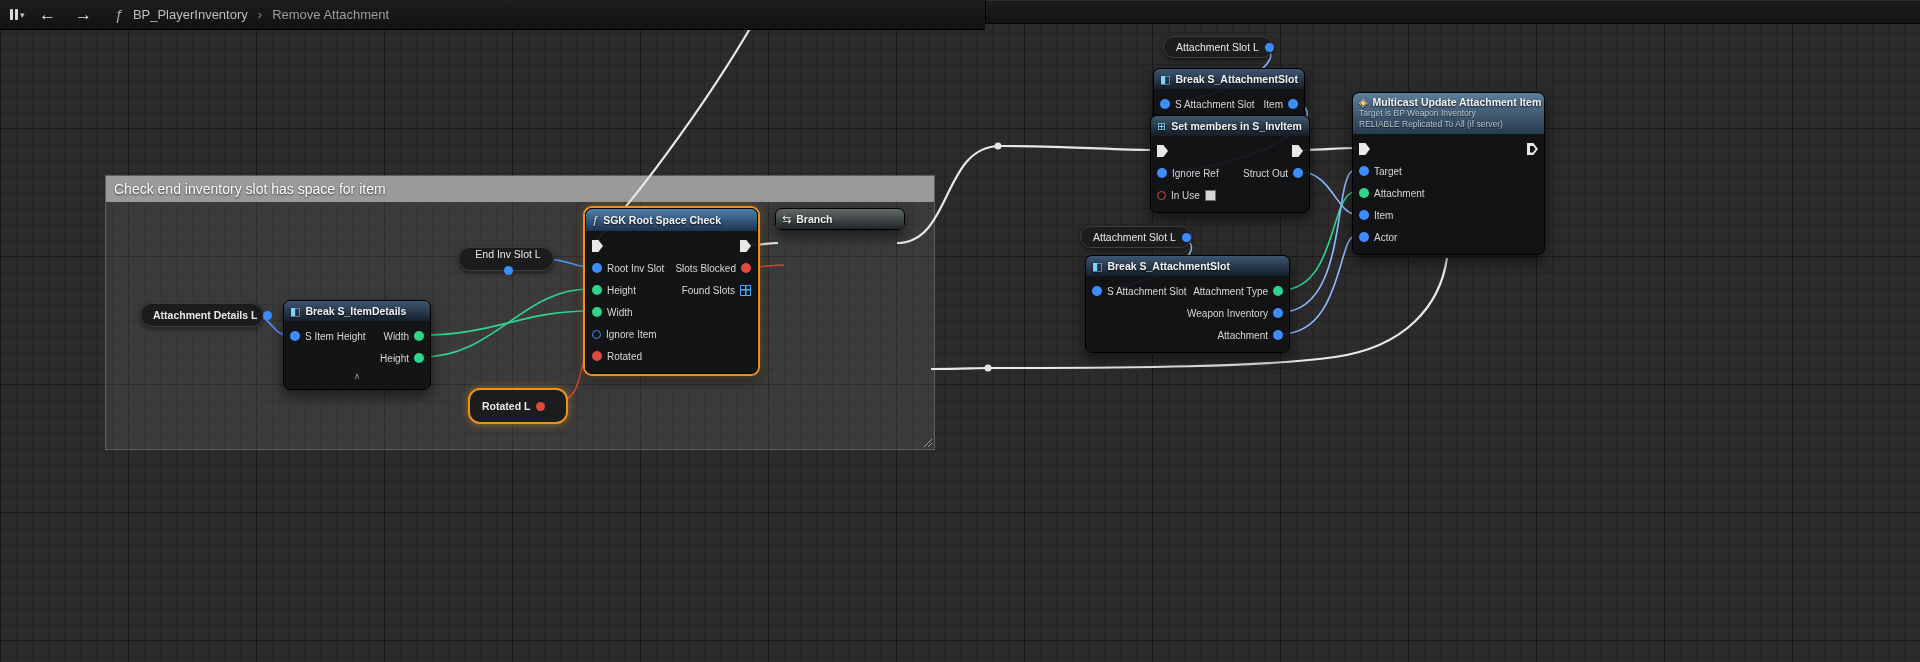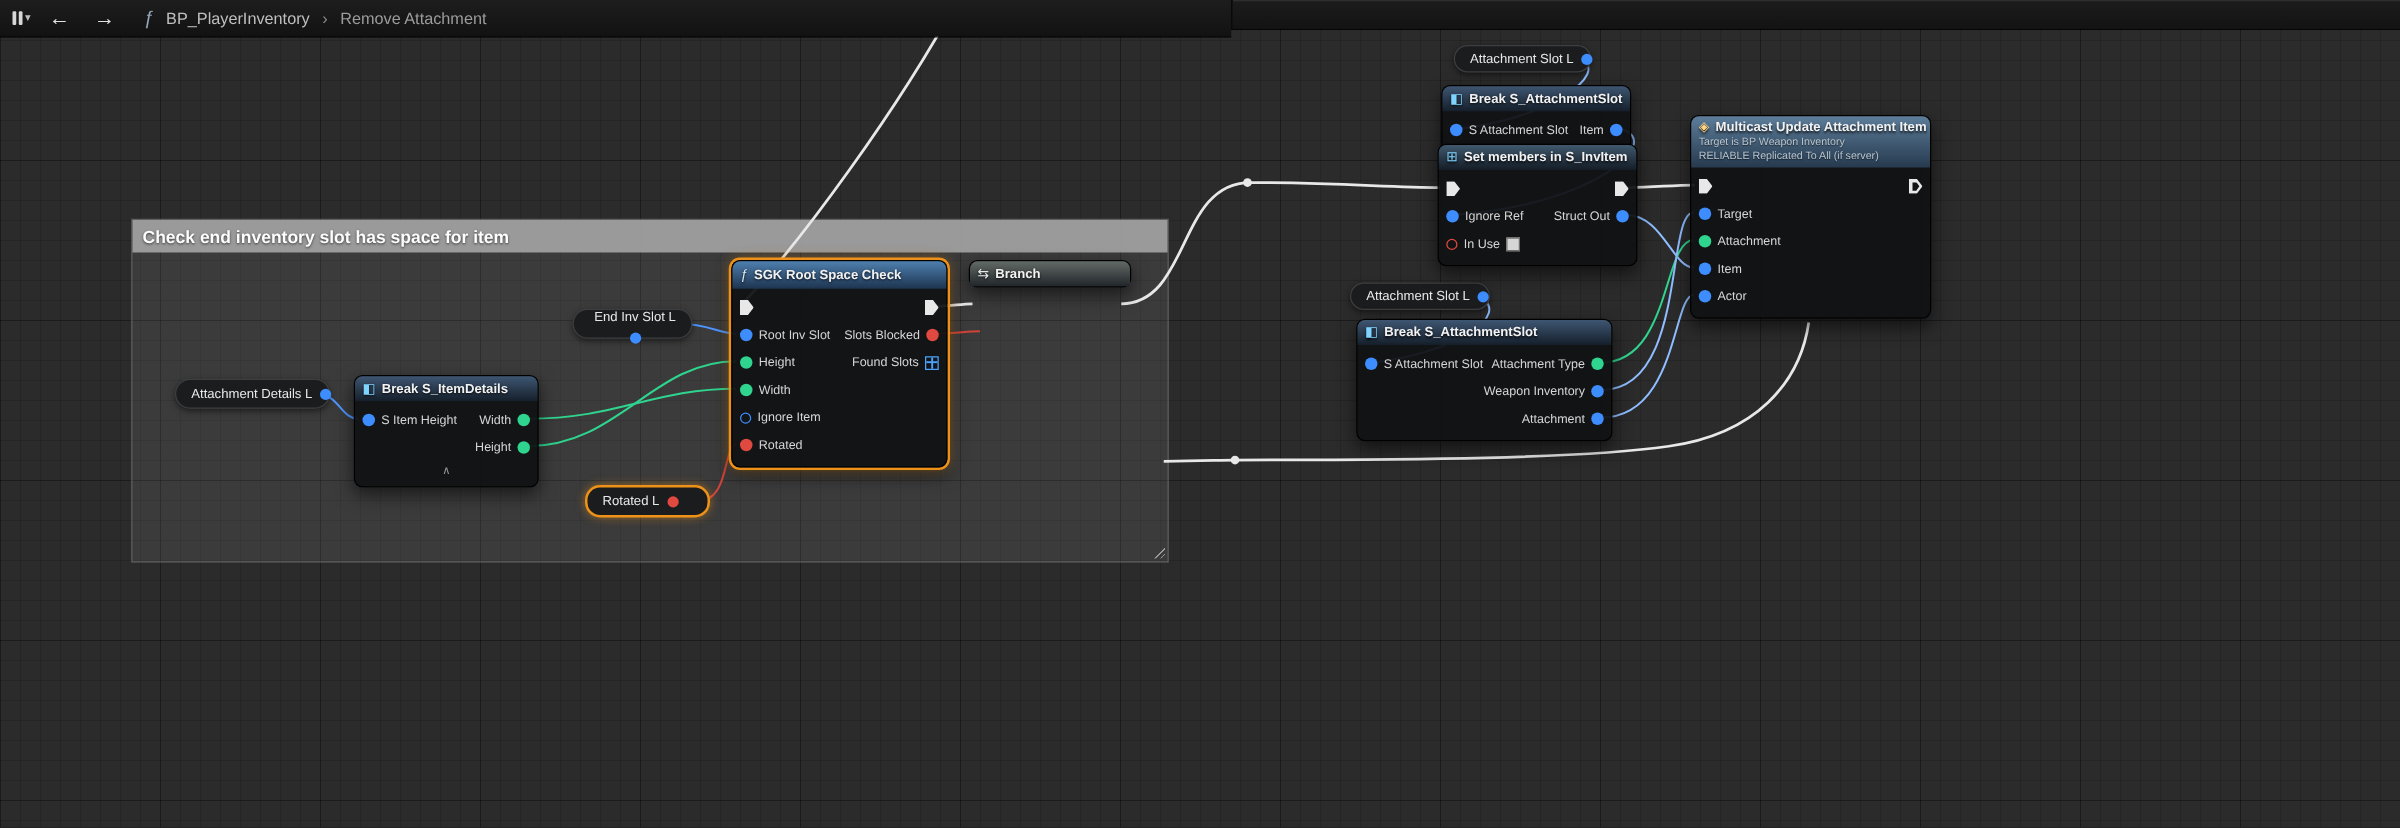--- a/index.html
+++ b/index.html
@@ -38,21 +38,21 @@
   
   .dock-strip { position:absolute; left:985px; top:0; width:935px; height:24px; z-index:20;
     background:linear-gradient(#1c1c1c,#131313); border-left:1px solid #000;
     border-bottom:1px solid #050505; box-shadow:inset 0 1px 0 #2e2e2e; }
 
   
   .comment { position:absolute; left:105px; top:175px; width:830px; height:275px; z-index:1;
     background:rgba(168,168,168,.13); border:1px solid rgba(125,125,125,.55); }
   .comment-header { height:26px; background:rgba(163,163,163,.92);
     display:flex; align-items:center; padding:12px 8px;
-    font-size:14px; font-weight:bold; color:#fdfdfd;
+    font-size:14px; font-weight:normal; color:#fdfdfd;
     text-shadow:0 1px 2px rgba(0,0,0,.65); cursor:move; }
   .comment-resize { position:absolute; right:2px; bottom:2px; width:10px; height:10px;
     background:repeating-linear-gradient(135deg, transparent 0 2px, #9a9a9a 2px 3px);
     clip-path:polygon(100% 0,100% 100%,0 100%); cursor:nwse-resize; }
 
   
   .wires { position:absolute; inset:0; z-index:2; pointer-events:none; }
 
   
   .node { position:absolute; z-index:3; background:rgba(17,18,20,.94);
@@ -157,31 +157,31 @@
 
     <path d="M1264,47 C1290,58 1238,96 1166,103" stroke="#8fbdff" stroke-width="1.6" fill="none"></path>
     <path d="M1183,237 C1212,252 1162,283 1098,290" stroke="#8fbdff" stroke-width="1.6" fill="none"></path>
     <path d="M1296,103 C1334,113 1272,165 1163,172" stroke="#8fbdff" stroke-width="1.6" fill="none"></path>
     <path d="M1301,172 C1330,172 1338,214 1355,214" stroke="#8fbdff" stroke-width="1.6" fill="none"></path>
     <path d="M1281,290 C1337,290 1330,192 1355,192" stroke="#2fd48e" stroke-width="1.6" fill="none"></path>
     <path d="M1281,312 C1350,312 1332,170 1355,170" stroke="#8fbdff" stroke-width="1.6" fill="none"></path>
     <path d="M1281,334 C1342,334 1338,236 1355,236" stroke="#8fbdff" stroke-width="1.6" fill="none"></path>
   </svg>
 
-  <div class="pill" style="left:140px;top:303px;width:124px;">
+  <div class="pill" style="left:140px;top:303px;width:124px;font-weight:bold;">
     <span>Attachment Details L</span>
     <span class="dot c-blue"></span>
   </div>
 
   <div class="pill" style="left:458px;top:247px;width:96px;flex-direction:column;">
     <span>End Inv Slot L</span>
     <span class="dot c-blue"></span>
   </div>
 
-  <div class="pill selected" style="left:468px;top:388px;width:100px;height:26px;">
+  <div class="pill selected" style="left:468px;top:388px;width:100px;height:36px;font-weight:bold;">
     <span>Rotated L</span>
     <span class="dot c-red"></span>
   </div>
 
   <div class="pill small" style="left:1163px;top:36px;width:110px;">
     <span>Attachment Slot L</span>
     <span class="dot c-blue"></span>
   </div>
 
   <div class="pill small" style="left:1080px;top:226px;width:112px;">

